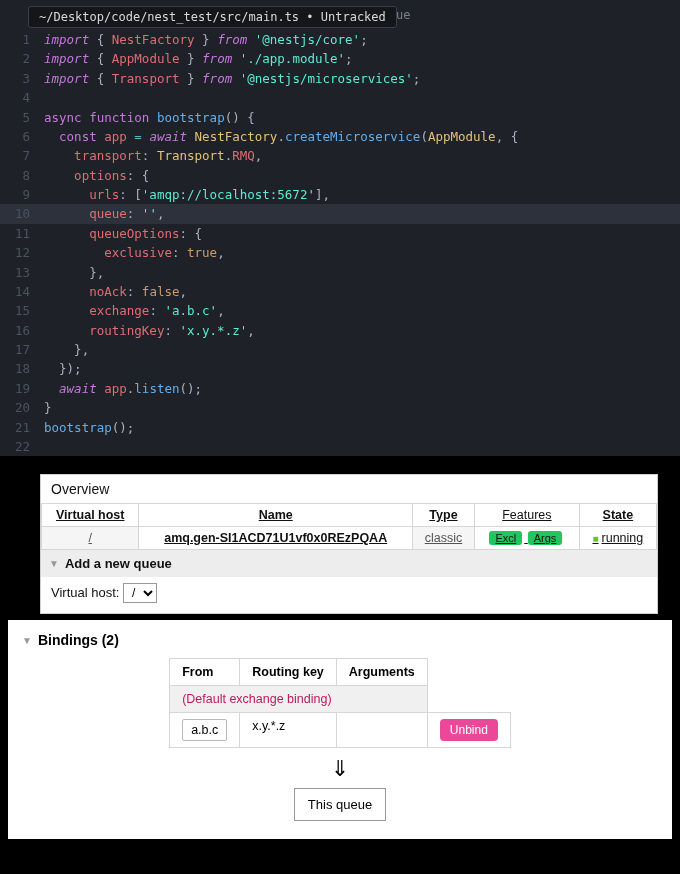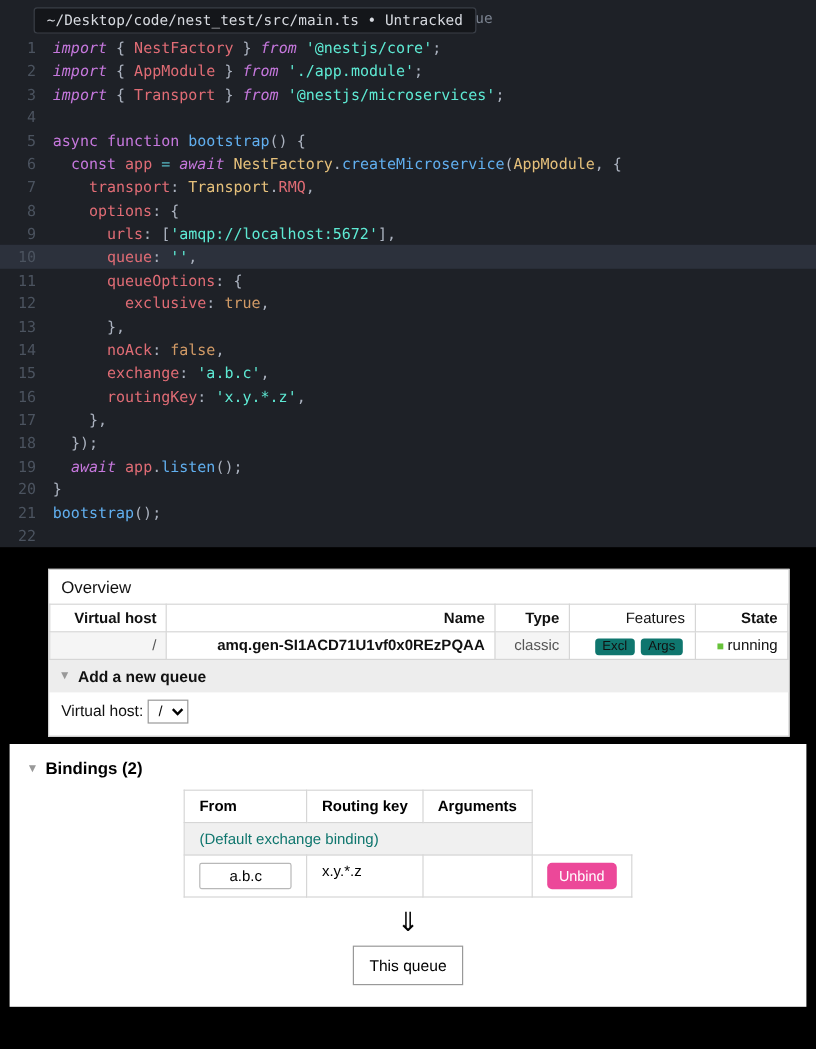--- a/index.html
+++ b/index.html
@@ -85,27 +85,28 @@
     padding:6px 10px;
     font-size:14px;
   }
   table.qtab {
     width:100%;
     border-collapse: collapse;
   }
   table.qtab th, table.qtab td {
     border:1px solid #d6d6d6;
     padding:4px 8px;
-    text-align:right;
+    text-align:center;
     font-size:12.5px;
+    text-decoration:underline;
   }
   table.qtab th { background:#f5f5f5; font-weight:600; }
   table.qtab th.plain { background:#fff; font-weight:600; border-top:1px solid #d6d6d6;}
   .features span.tag {
-    background:#0f766e;
+    background:#22c55e;
     border-radius:3px;
     padding:1px 6px;
     font-size:11px;
     margin-right:2px;
   }
   .state-dot { color:#67c23a; font-size:10px; margin-right:3px;}
   .section-toggle {
     background:#ededed;
     padding:6px 8px;
     font-weight:600;
@@ -138,26 +139,26 @@
     border-collapse: collapse;
     font-size:12.5px;
   }
   .btable th, .btable td {
     border:1px solid #d6d6d6;
     padding:6px 12px;
     text-align:left;
   }
   .btable .defrow td {
     background:#f0f0f0;
-    color:#0f766e;
+    color:#be185d;
   }
   .ex-chip {
     border:1px solid #b8b8b8;
     background:#fff;
-    padding:3px 24px;
+    padding:3px 8px;
     border-radius:2px;
     display:inline-block;
   }
   .unbind {
     background:#ec4899;
     color:#fff;
     border:0;
     border-radius:4px;
     padding:4px 10px;
     font-size:12px;

